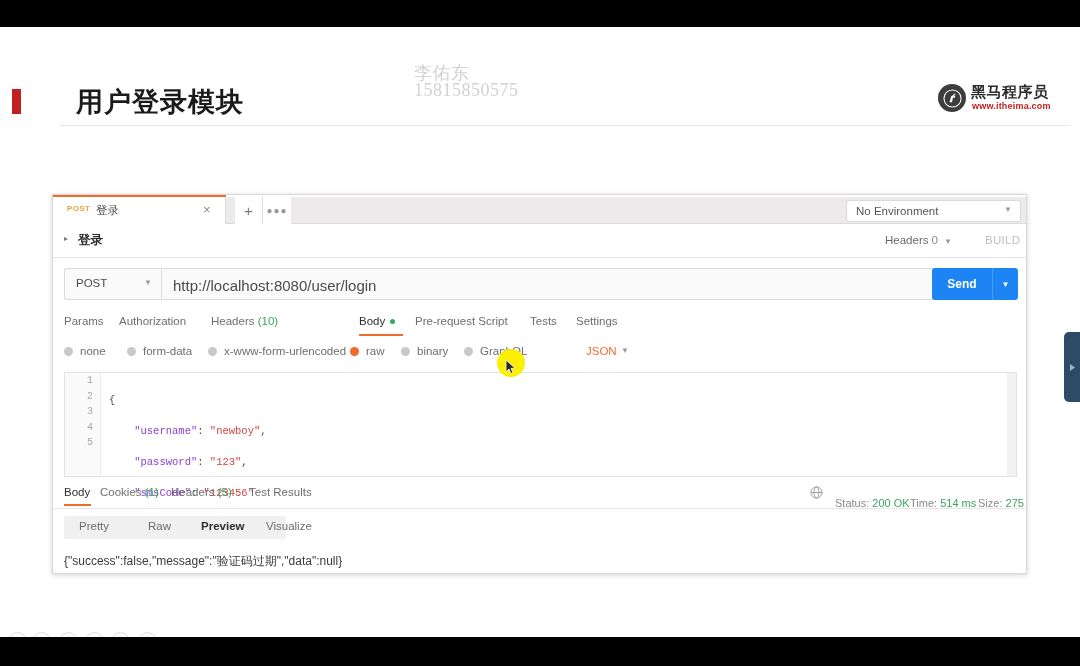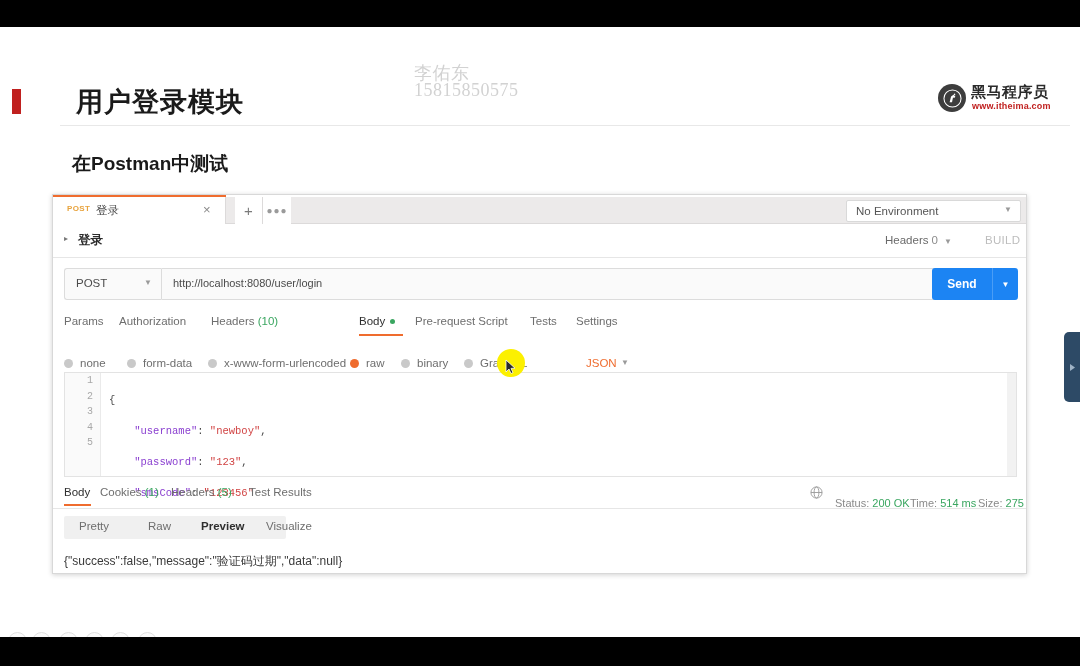--- a/index.html
+++ b/index.html
@@ -131,21 +131,21 @@
     position:absolute; left:11px; top:9px; width:97px; height:32px;
     background:#fafafa; border:1px solid #dcdcdc; border-right:none;
     border-radius:3px 0 0 3px;
   }
   .method-box .m { position:absolute; left:11px; top:8px; font-size:11.5px; color:#4b4b4b; }
   .method-box .c { position:absolute; right:9px; top:9px; font-size:8px; color:#9a9a9a; }
   .url-box {
     position:absolute; left:108px; top:9px; width:817px; height:32px;
     background:#fafafa; border:1px solid #dcdcdc; border-radius:0 3px 3px 0;
   }
-  .url-box .u { position:absolute; left:11px; top:8px; font-size:11px; color:#4b4b4b; }
+  .url-box .u { position:absolute; left:11px; top:8px; font-size:15px; color:#4b4b4b; }
   .send-btn {
     position:absolute; left:879px; top:73px; width:60px; height:32px;
     background:#1c84f3; border-radius:3px 0 0 3px;
     display:flex; align-items:center; justify-content:center;
     color:#fff; font-size:12px; font-weight:bold;
   }
   .send-car {
     position:absolute; left:939px; top:73px; width:26px; height:32px;
     background:#1c84f3; border-radius:0 3px 3px 0; border-left:1px solid #4a9df5;
     display:flex; align-items:center; justify-content:center;
@@ -161,21 +161,21 @@
   .rt .cnt { color:#3aa660; }
   .rt .dot {
     display:inline-block; width:5px; height:5px; border-radius:50%;
     background:#3aa660; margin-left:5px; vertical-align:middle;
   }
   .rt-underline {
     position:absolute; left:306px; top:24px; width:44px; height:2px; background:#ef6c2e;
   }
 
   
-  .radio-row { position:absolute; left:0; top:146px; width:975px; height:28px;margin-top:12px; }
+  .radio-row { position:absolute; left:0; top:146px; width:975px; height:28px; }
   .rad { position:absolute; top:4px; font-size:11.5px; color:#6e6e6e; white-space:nowrap; }
   .rad .bullet {
     display:inline-block; width:9px; height:9px; border-radius:50%;
     background:#c9c9c9; margin-right:7px; vertical-align:-1px;
   }
   .rad.sel .bullet { background:#ef6c2e; }
   .json-sel { position:absolute; left:533px; top:4px; font-size:11.5px; color:#ef6c2e; }
   .json-car { position:absolute; left:568px; top:5px; font-size:8px; color:#9a9a9a; }
 
   
@@ -282,21 +282,20 @@
       <svg width="19" height="19" viewBox="0 0 20 20">
         <circle cx="10" cy="10" r="9" fill="none" stroke="#ffffff" stroke-width="1.1"></circle>
         <path d="M7 14 L8.5 8 L11 6 L13 7.5 L12 9.5 L10.5 9 L9.5 14 Z" fill="#ffffff"></path>
         <path d="M11 6 L12.5 4.5 L13 6.5 Z" fill="#ffffff"></path>
       </svg>
     </div>
     <div class="logo-cn">黑马程序员</div>
     <div class="logo-url">www.itheima.com</div>
   </div>
 
-  <div class="subtitle">在Postman中测试</div>
 
 
   <div id="pm">
     <div class="pm-top-accent"></div>
 
     <div class="tabstrip">
       <div class="tab-active"></div>
       <div class="tab-method">POST</div>
       <div class="tab-label">登录</div>
       <div class="tab-close">×</div>

